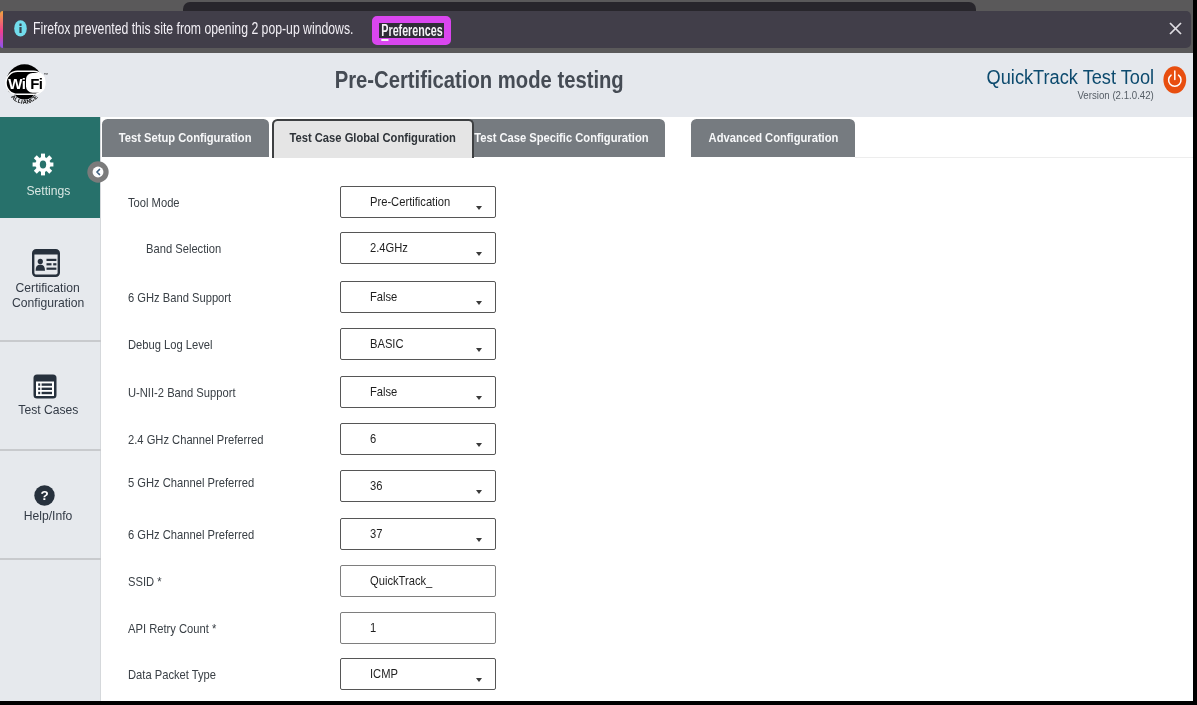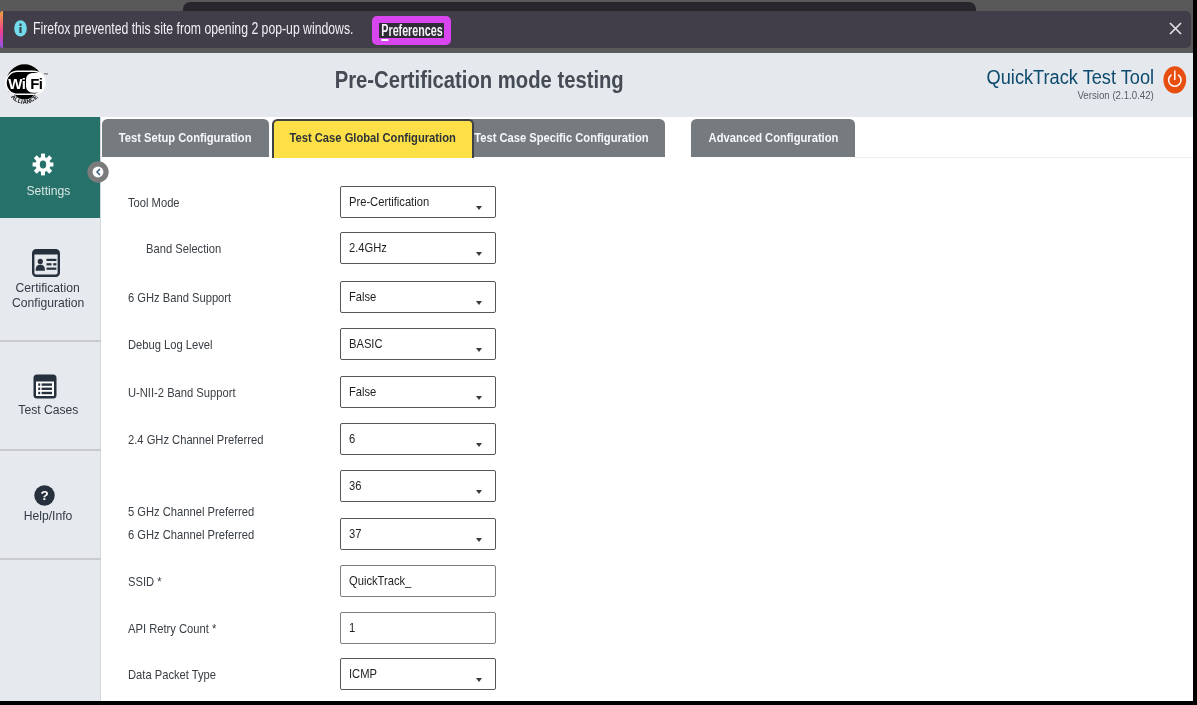--- a/index.html
+++ b/index.html
@@ -31,26 +31,26 @@
   
   .sidebar { left:0; top:117px; width:101px; height:584px; background:#e6e9ed; border-right:1px solid #d5d8db; }
   .tileset { left:0; top:117px; width:100px; height:101px; background:#27716b; }
   .side-sep { left:0; width:101px; height:2px; background:#c8cacd; }
   .sidelabel { width:96px; text-align:center; font-size:13.5px; color:#333b46; line-height:15px; }
   .sqzs { display:inline-block; transform:scaleX(0.9); transform-origin:50% 50%; white-space:nowrap; }
   .setlabel { left:0; top:183px; width:96px; text-align:center; font-size:13.5px; color:#d9e7e3; }
 
   
   .tab { position:absolute; top:119px; height:38px; background:#767b80; border-radius:5.5px 5.5px 0 0; color:#f7f8f9; font-weight:bold; font-size:13px; text-align:center; line-height:38px; }
-  .tab.active { background:#fde047; border:2px solid #3e4042; border-bottom:none; color:#2e3338; height:39px; z-index:3; }
+  .tab.active { background:#e5e5e5; border:2px solid #3e4042; border-bottom:none; color:#2e3338; height:39px; z-index:3; }
   .tabline { left:855px; top:157px; width:338px; height:1px; background:#ededed; }
 
   
   .flabel { position:absolute; left:128px; font-size:13px; color:#3a4046; }
-  .fbox { position:absolute; left:340px; width:156px; height:32px; background:#fff; border:1.5px solid #565656; border-radius:2px; font-size:13px; color:#1f1f1f; line-height:29px; padding-left:8px; }
+  .fbox { position:absolute; left:340px; width:156px; height:32px; background:#fff; border:1.5px solid #565656; border-radius:2px; font-size:13px; color:#1f1f1f; line-height:29px; padding-left:29px; }
   .fbox.input { border:1px solid #7e7e7e; }
   .caret { position:absolute; right:13px; top:18.5px; width:0; height:0; border-left:3.5px solid transparent; border-right:3.5px solid transparent; border-top:4.5px solid #3a3a3a; }
 
   
   .rborder { left:1193px; top:0; width:4px; height:705px; background:#000; }
   .bborder { left:0; top:701px; width:1197px; height:4px; background:#000; }
 </style>
 </head>
 <body>
 
@@ -171,21 +171,21 @@
 
   <div class="abs flabel" style="top:337px;"><span class="sqz">Debug Log Level</span></div>
   <div class="abs fbox" style="top:328px;"><span class="sqz">BASIC</span><div class="caret"></div></div>
 
   <div class="abs flabel" style="top:385px;"><span class="sqz">U-NII-2 Band Support</span></div>
   <div class="abs fbox" style="top:376px;"><span class="sqz">False</span><div class="caret"></div></div>
 
   <div class="abs flabel" style="top:432px;"><span class="sqz">2.4 GHz Channel Preferred</span></div>
   <div class="abs fbox" style="top:423px;"><span class="sqz">6</span><div class="caret"></div></div>
 
-  <div class="abs flabel" style="top:504px;text-align:right;"><span class="sqz">5 GHz Channel Preferred</span></div>
+  <div class="abs flabel" style="top:475px;text-align:right;"><span class="sqz">5 GHz Channel Preferred</span></div>
   <div class="abs fbox" style="top:470px;"><span class="sqz">36</span><div class="caret"></div></div>
 
   <div class="abs flabel" style="top:527px;"><span class="sqz">6 GHz Channel Preferred</span></div>
   <div class="abs fbox" style="top:518px;"><span class="sqz">37</span><div class="caret"></div></div>
 
   <div class="abs flabel" style="top:574px;"><span class="sqz">SSID *</span></div>
   <div class="abs fbox input" style="top:565px;"><span class="sqz">QuickTrack_</span></div>
 
   <div class="abs flabel" style="top:621px;"><span class="sqz">API Retry Count *</span></div>
   <div class="abs fbox input" style="top:612px;"><span class="sqz">1</span></div>

